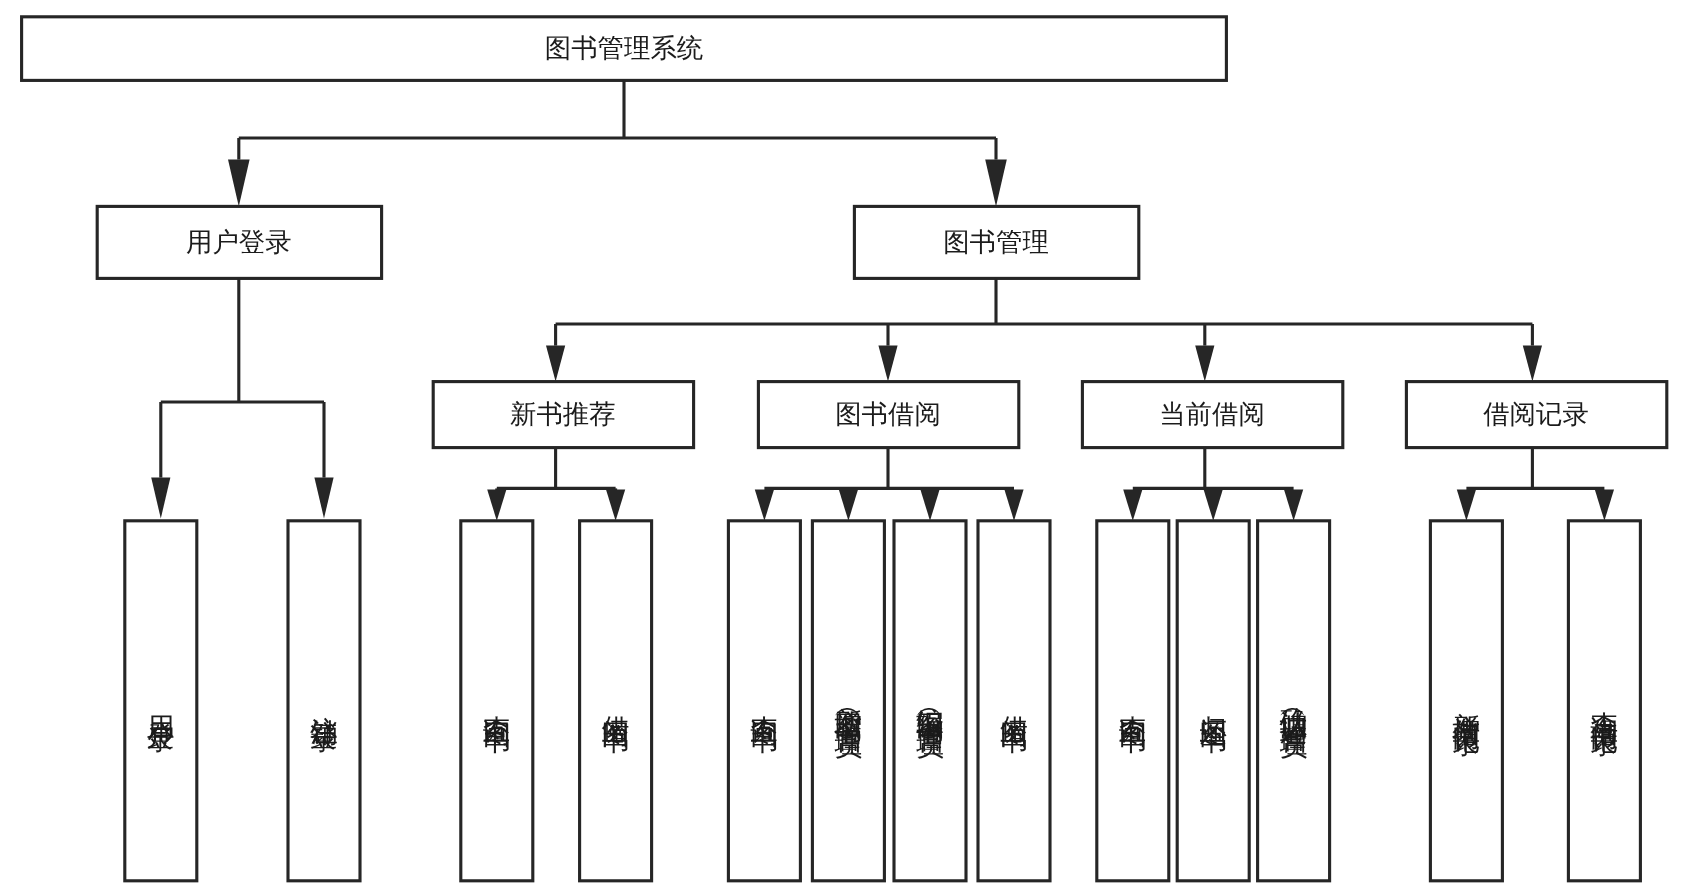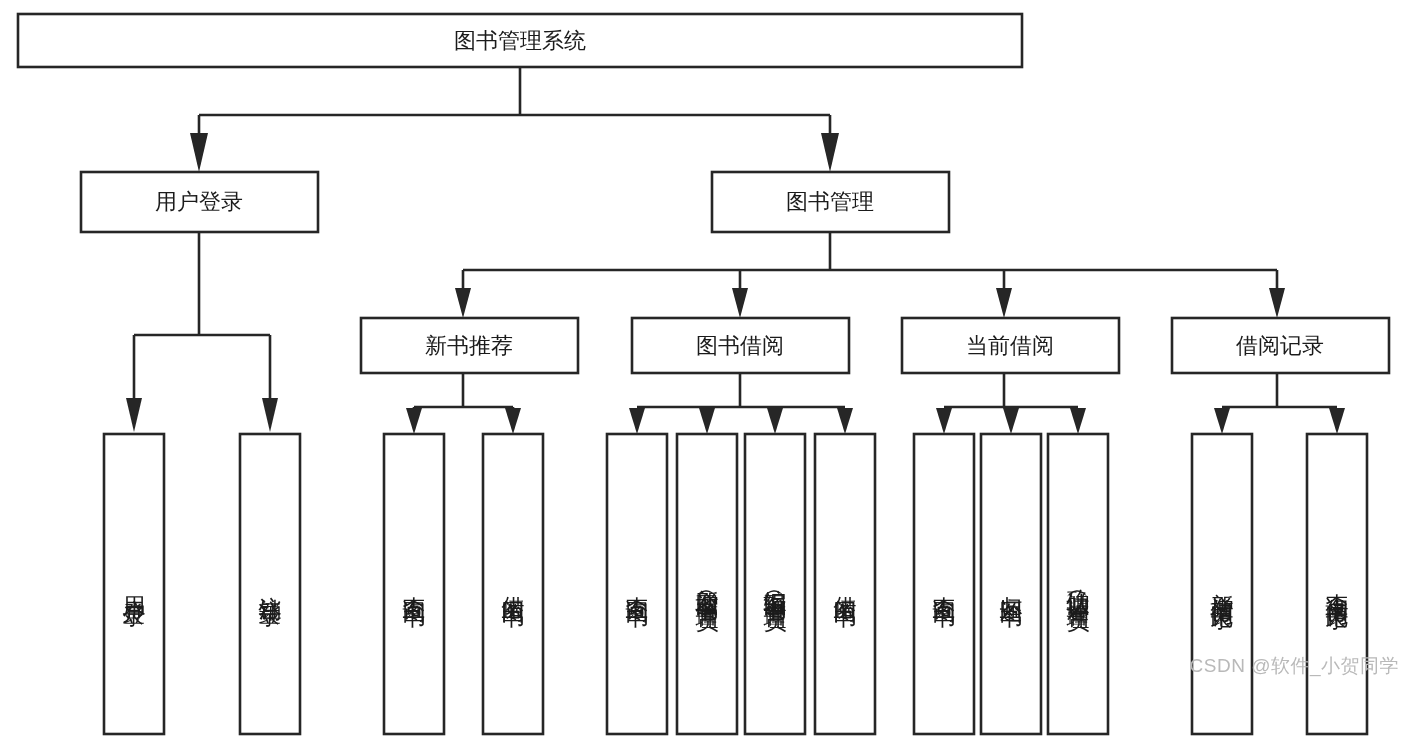--- a/index.html
+++ b/index.html
@@ -190,14 +190,13 @@
   <div class="node-label-v" style="left:745px; top:434px; width:60px; height:300px;">编辑图书（管理员）</div>
   <div class="node-label-v" style="left:815px; top:434px; width:60px; height:300px;">借阅图书</div>
 
   <div class="node-label-v" style="left:914px; top:434px; width:60px; height:300px;">查询图书</div>
   <div class="node-label-v" style="left:981px; top:434px; width:60px; height:300px;">归还图书</div>
   <div class="node-label-v" style="left:1048px; top:434px; width:60px; height:300px;">确认归还（管理员）</div>
 
   <div class="node-label-v" style="left:1192px; top:434px; width:60px; height:300px;">新增借阅记录</div>
   <div class="node-label-v" style="left:1307px; top:434px; width:60px; height:300px;">查询借阅记录</div>
 
-  <div class="watermark">CSDN @软件_小贺同学</div>
 </div>
 
 </body></html>

